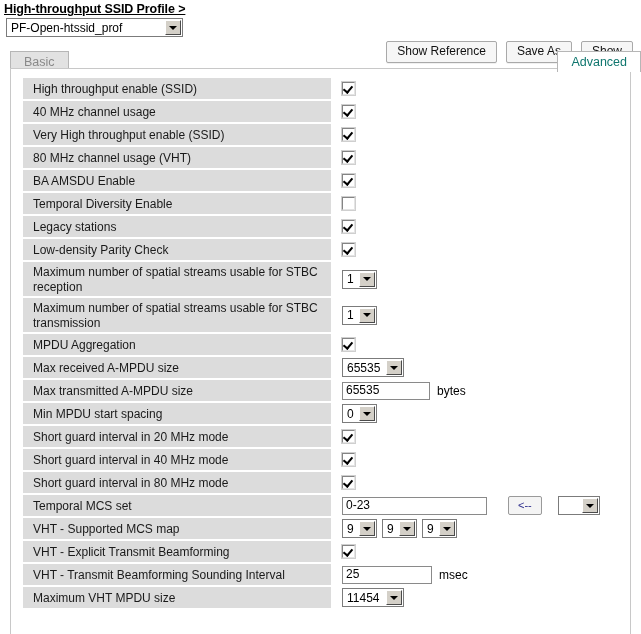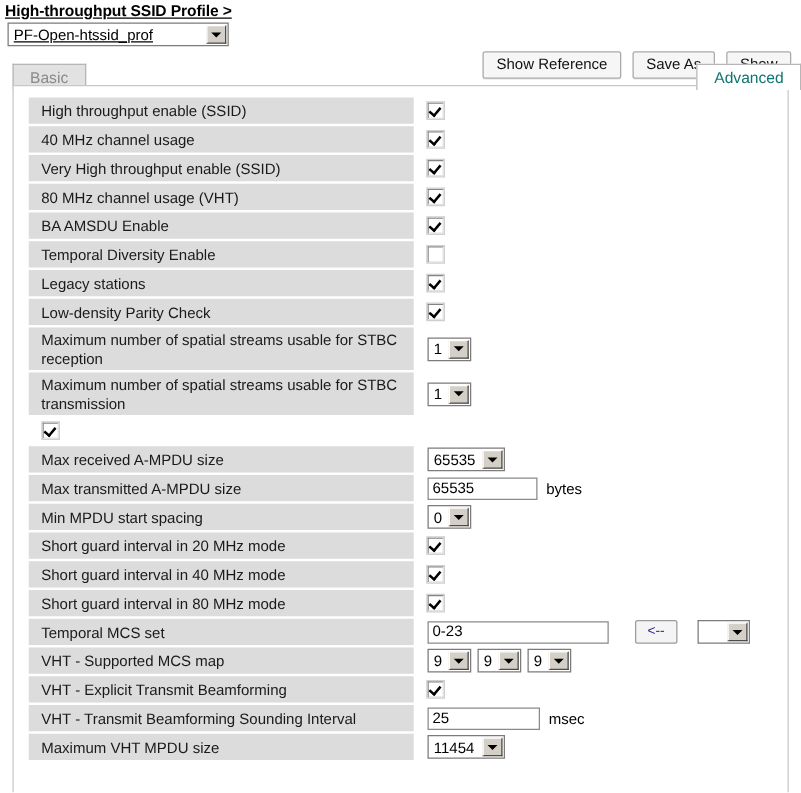--- a/index.html
+++ b/index.html
@@ -45,21 +45,20 @@
     border: 1px solid #7b7b7b;
     border-radius: 0;
     display: flex;
     align-items: center;
   }
   .profile-select .sel-text {
     flex: 1;
     padding-left: 4px;
     white-space: nowrap;
     overflow: hidden;
-    text-decoration: underline;
   }
   .btn-arrow {
     width: 16px;
     height: 15px;
     margin-right: 1px;
     background: #d4d0c8;
     border-top: 1px solid #ffffff;
     border-left: 1px solid #ffffff;
     border-right: 1px solid #4b4b4b;
     border-bottom: 1px solid #4b4b4b;
@@ -357,20 +356,21 @@
         <div class="control">
           <div class="sel w-narrow">
             <span class="sel-text">1</span>
             <span class="btn-arrow">
               <i></i>
             </span>
           </div>
         </div>
       </div>
       <div class="row">
+        <div class="label">MPDU Aggregation</div>
         <div class="control">
           <div class="cb checked"></div>
         </div>
       </div>
       <div class="row">
         <div class="label">Max received A-MPDU size</div>
         <div class="control">
           <div class="sel w-med">
             <span class="sel-text">65535</span>
             <span class="btn-arrow">

